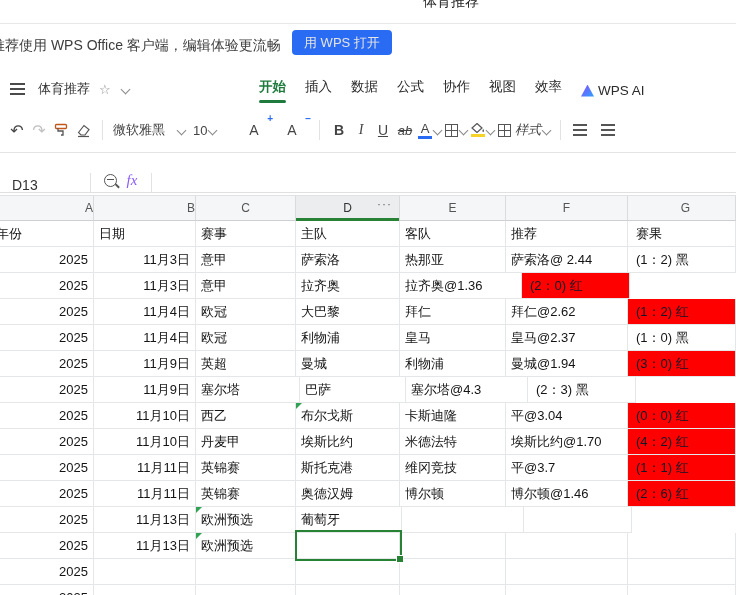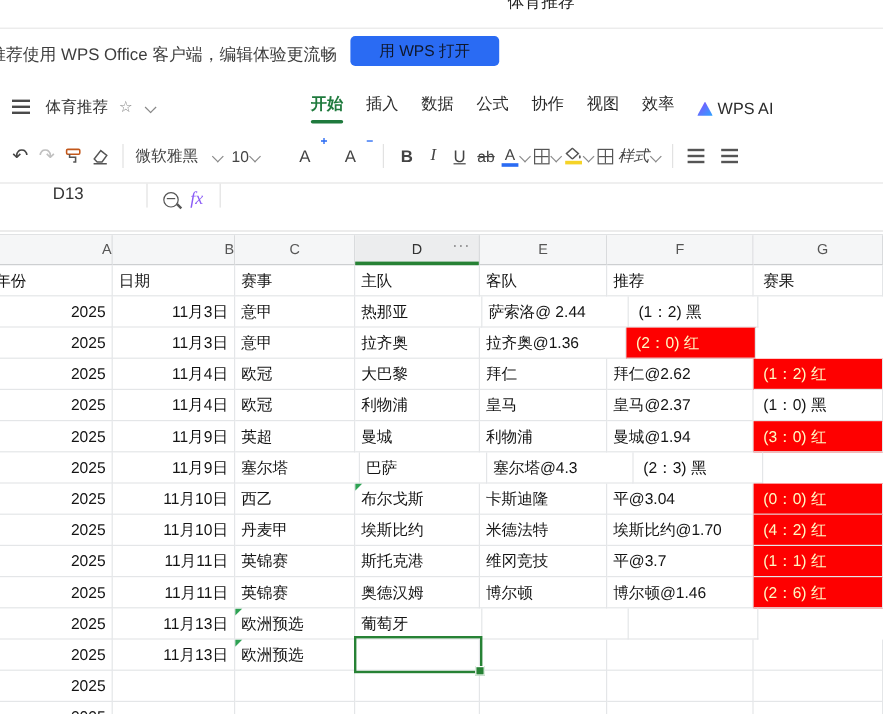--- a/index.html
+++ b/index.html
@@ -6,21 +6,21 @@
   body{width:736px;height:595px;position:relative;overflow:hidden;background:#fff;
        font-family:"Liberation Sans","DejaVu Sans",sans-serif;color:#222;}
   .hline{position:absolute;left:0;right:0;height:1px;background:#e8e8e8;}
 
   
   .doc-title{position:absolute;top:-7px;left:423px;font-size:14px;color:#222;white-space:nowrap;}
 
   
   .banner{position:absolute;top:24px;left:0;right:0;height:44px;display:flex;align-items:center;}
   .banner-text{margin-left:-9px;font-size:14px;color:#3d3d3d;white-space:nowrap;}
-  .wps-btn{position:absolute;left:292px;top:6px;height:25px;padding:0 24px;background:#2A6BF3;color:#0f172a;
+  .wps-btn{position:absolute;left:292px;top:6px;height:25px;padding:0 12px;background:#2A6BF3;color:#e5e5e5;
            font-size:13px;border:none;border-radius:4px;display:flex;align-items:center;cursor:pointer;}
 
   
   .menurow{position:absolute;top:72px;left:0;right:0;height:34px;}
   .mleft{position:absolute;left:10px;top:8px;display:flex;align-items:center;gap:9px;}
   .burger{width:15px;height:2px;background:#4a4a4a;box-shadow:0 -5px 0 #4a4a4a,0 5px 0 #4a4a4a;display:inline-block;}
   .fname{font-size:13px;color:#333;margin-left:4px;}
   .star{font-size:13px;color:#8a8a8a;}
   .chev{width:6px;height:6px;border-right:1.4px solid #888;border-bottom:1.4px solid #888;
         transform:rotate(45deg);display:inline-block;margin-left:2px;vertical-align:2px;}
@@ -34,35 +34,35 @@
 
   
   .toolbar{position:absolute;top:108px;left:6px;right:0;height:44px;display:flex;align-items:center;font-size:13px;color:#444;}
   .tbtn{display:flex;align-items:center;justify-content:center;height:26px;min-width:22px;cursor:pointer;}
   .sep{width:1px;height:20px;background:#e2e2e2;margin:0 8px;}
   .glyph{font-size:16px;color:#444;}
   .dim{color:#c0c0c0;}
   .bold{font-weight:bold;font-size:14px;}
   .ital{font-style:italic;font-family:"Liberation Serif",serif;font-size:14px;}
   .und{text-decoration:underline;font-size:14px;}
-  .strike{text-decoration:line-through;font-size:13px;}
+  .strike{text-decoration:line-through;font-size:13px;font-style:italic;}
   .fontsel{display:flex;align-items:center;width:72px;justify-content:space-between;margin:0 6px 0 2px;}
   .sizesel{display:flex;align-items:center;width:32px;justify-content:flex-start;margin:0 10px 0 2px;}
   .afs{position:relative;font-size:14px;margin:0 8px;}
   .afs sup{position:absolute;top:-4px;right:-8px;font-size:10px;color:#2A6BF3;font-weight:bold;}
   .stack{display:inline-flex;flex-direction:column;align-items:center;line-height:1;}
   .cbar{width:14px;height:3px;margin-top:1px;}
   .blue{background:#2A6BF3;}
   .yellow{background:#F5D327;}
   .gridic{width:13px;height:13px;border:1px solid #555;box-sizing:border-box;
     background:linear-gradient(#555,#555) center/100% 1px no-repeat,linear-gradient(#555,#555) center/1px 100% no-repeat;}
   .align{width:14px;height:2px;background:#555;box-shadow:0 -5px 0 #555,0 5px 0 #555;display:inline-block;}
 
   
-  .fbar{position:absolute;top:153px;left:0;right:0;height:40px;display:flex;align-items:flex-start;margin-left:32px;}
+  .fbar{position:absolute;top:153px;left:0;right:0;height:40px;display:flex;align-items:flex-end;}
   .namebox{width:70px;padding-left:12px;font-size:14px;color:#333;}
   .mag{width:11px;height:11px;border:1.5px solid #555;border-radius:50%;position:relative;display:inline-block;}
   .mag::before{content:"";position:absolute;left:2px;right:2px;top:4px;height:1.5px;background:#555;}
   .mag::after{content:"";position:absolute;width:5px;height:1.5px;background:#555;transform:rotate(45deg);right:-4px;bottom:-1px;}
   .fx{font-style:italic;font-family:"Liberation Serif",serif;font-size:15px;color:#8b5cf6;}
   .finput{flex:1;height:100%;}
 
   
   .sheet{position:absolute;top:195px;left:0;width:736px;}
   .hrow{display:flex;height:25px;border-top:1px solid #e0e2e4;}
@@ -76,21 +76,21 @@
      display:flex;align-items:center;overflow:hidden;white-space:nowrap;position:relative;cursor:cell;}
   .cA{width:94px;justify-content:flex-end;}
   .cB{width:102px;justify-content:flex-end;}
   .cC{width:100px;}
   .cD{width:104px;}
   .cE{width:106px;}
   .cF{width:122px;}
   .cG{width:108px;padding-left:8px;}
   .labels .c{justify-content:flex-start;}
   .cut{margin-left:-9px;}
-  .red{background:#FE0000;color:#fef9c3;}
+  .red{background:#FE0000;color:#0f172a;}
   .tri{position:absolute;left:0;top:0;width:0;height:0;border-top:6px solid #2FA254;border-right:6px solid transparent;}
   .selbox{position:absolute;left:295px;top:530px;width:103px;height:27px;border:2px solid #278235;z-index:5;}
   .handle{position:absolute;right:-4px;bottom:-4px;width:6px;height:6px;background:#278235;border:1px solid #fff;}
 </style>
 </head>
 <body>
 
 <div class="doc-title">体育推荐</div>
 <div class="hline" style="top:23px"></div>
 
@@ -229,20 +229,21 @@
     <div class="c cD">主队</div>
     <div class="c cE">客队</div>
     <div class="c cF">推荐</div>
     <div class="c cG">赛果</div>
   </div>
 
   <div class="row">
     <div class="c cA">2025</div>
     <div class="c cB">11月3日</div>
     <div class="c cC">意甲</div>
+    <div class="c cD">萨索洛</div>
     <div class="c cE">热那亚</div>
     <div class="c cF">萨索洛@ 2.44</div>
     <div class="c cG">(1：2) 黑</div>
   </div>
   <div class="row">
     <div class="c cA">2025</div>
     <div class="c cB">11月3日</div>
     <div class="c cC">意甲</div>
     <div class="c cD">拉齐奥</div>
     <div class="c cF">拉齐奥@1.36</div>

